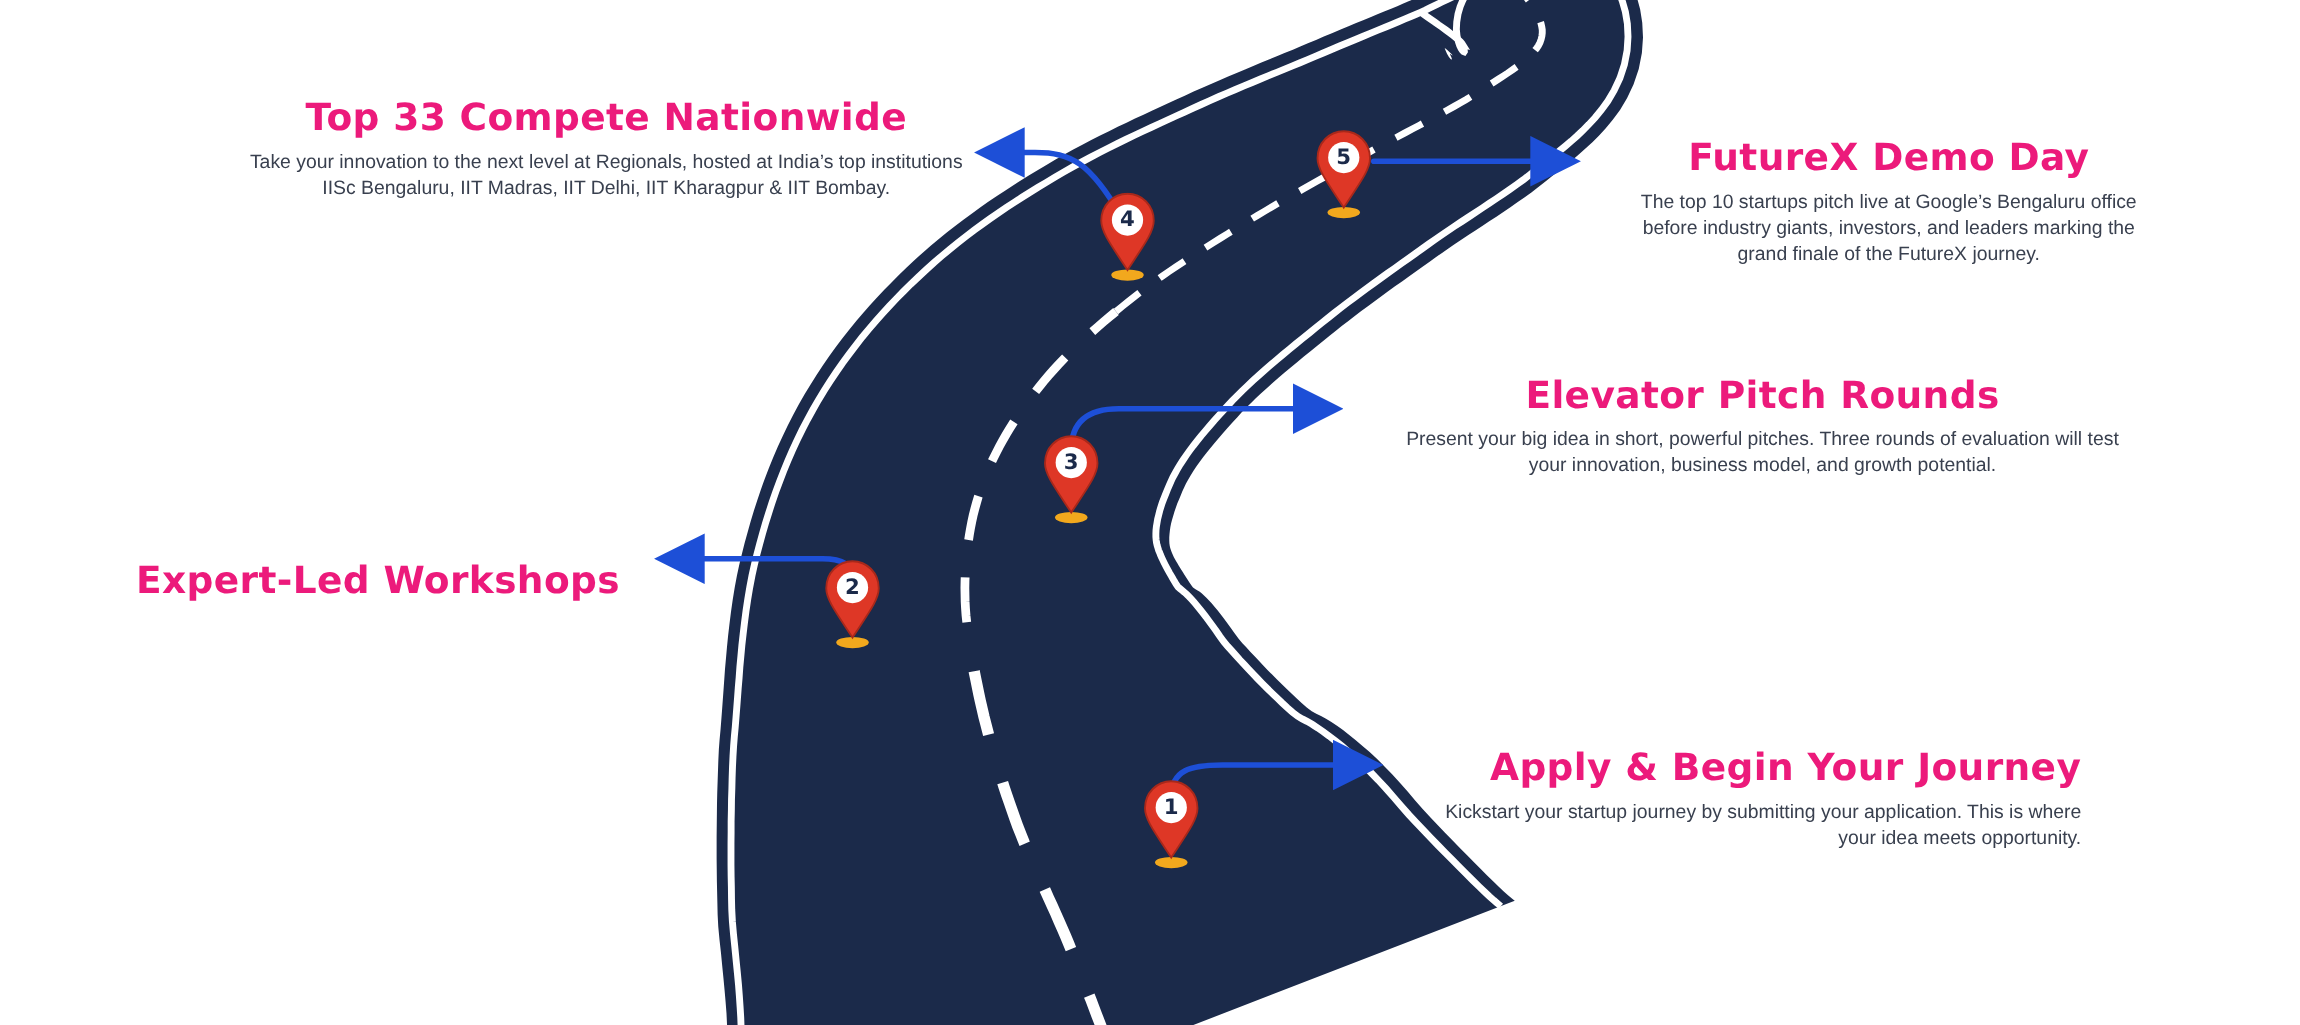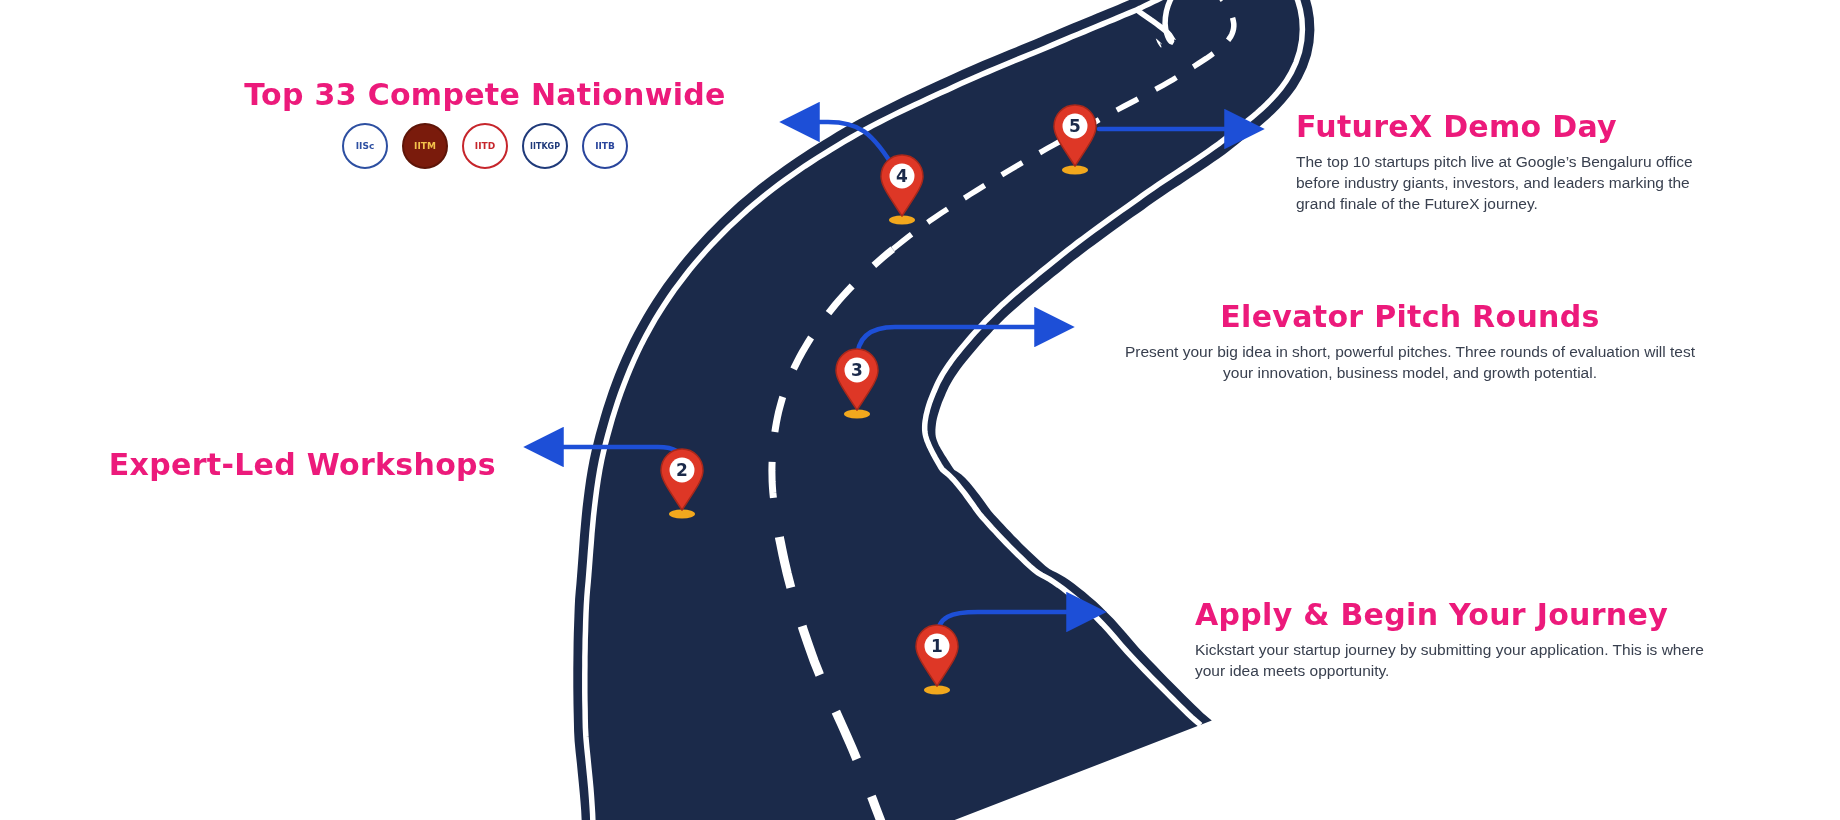--- a/index.html
+++ b/index.html
@@ -20,24 +20,24 @@
   .pin{position:absolute;width:46px;height:72px;}
   .pin-body{fill:var(--pin);stroke:#a8281a;stroke-width:1.5;}
   .pin-base{fill:var(--gold);}
   .pin-num{position:absolute;left:0;top:13px;width:46px;height:18px;line-height:18px;text-align:center;
            font-family:"DejaVu Sans",sans-serif;font-weight:bold;font-size:17px;color:var(--road);}
   .ms{position:absolute;}
   .ms-title{font-family:"DejaVu Sans",sans-serif;font-weight:bold;font-size:30px;line-height:1.1;
             color:var(--pink);margin:0;letter-spacing:.3px;}
   .ms-desc{font-size:15.5px;color:var(--text);margin:9px 0 0;line-height:1.34;}
   .ms-top25{left:190px;top:78px;width:590px;text-align:center;}
-  .ms-futurex{left:1296px;top:110px;width:430px;text-align:left;}
+  .ms-futurex{left:1296px;top:110px;width:430px;text-align:center;}
   .ms-elevator{left:1110px;top:300px;width:600px;text-align:center;}
   .ms-expert{left:86px;top:448px;width:410px;text-align:right;}
-  .ms-apply{left:1195px;top:598px;width:520px;text-align:left;}
+  .ms-apply{left:1145px;top:598px;width:520px;text-align:right;}
   .logos{display:flex;justify-content:center;gap:14px;margin-top:12px;}
   .logo{width:46px;height:46px;border-radius:50%;display:flex;align-items:center;justify-content:center;
         font-family:"DejaVu Sans",sans-serif;font-weight:bold;font-size:9px;background:#fff;border:2.5px solid;box-sizing:border-box;}
   .logo-iisc{border-color:#2d4fa1;color:#2d4fa1;}
   .logo-iitm{background:#7a1b0c;border-color:#5e1508;color:#f3c14b;}
   .logo-iitd{border-color:#c6252b;color:#c6252b;}
   .logo-iitkgp{border-color:#1f3a7a;color:#1f3a7a;font-size:8px;}
   .logo-iitb{border-color:#29459c;color:#29459c;}
 </style>
 </head>
@@ -107,37 +107,21 @@
     <svg viewBox="0 0 46 72" width="46" height="72">
       <ellipse cx="23" cy="66" rx="13" ry="4.5" class="pin-base"></ellipse>
       <path class="pin-body" d="M23 1 C11.4 1 2 10.4 2 22.6 C2 31.5 9.5 41.5 23 62 C36.5 41.5 44 31.5 44 22.6 C44 10.4 34.6 1 23 1 Z"></path>
       <circle cx="23" cy="22" r="12.5" fill="#ffffff"></circle>
     </svg>
     <span class="pin-num">5</span>
   </div>
 
   <div class="ms ms-top25">
     <h2 class="ms-title">Top 33 Compete Nationwide</h2>
-    <div class="logos">
-      <div class="logo logo-iisc" title="IISc Bengaluru">
-        <span>IISc</span>
-      </div>
-      <div class="logo logo-iitm" title="IIT Madras">
-        <span>IITM</span>
-      </div>
-      <div class="logo logo-iitd" title="IIT Delhi">
-        <span>IITD</span>
-      </div>
-      <div class="logo logo-iitkgp" title="IIT Kharagpur">
-        <span>IITKGP</span>
-      </div>
-      <div class="logo logo-iitb" title="IIT Bombay">
-        <span>IITB</span>
-      </div>
-    </div>
+    <p class="ms-desc">Take your innovation to the next level at Regionals, hosted at India’s top institutions IISc Bengaluru, IIT Madras, IIT Delhi, IIT Kharagpur &amp; IIT Bombay.</p>
   </div>
 
   <div class="ms ms-futurex">
     <h2 class="ms-title">FutureX Demo Day</h2>
     <p class="ms-desc">The top 10 startups pitch live at Google’s Bengaluru office before industry giants, investors, and leaders marking the grand finale of the FutureX journey.</p>
   </div>
 
   <div class="ms ms-elevator">
     <h2 class="ms-title">Elevator Pitch Rounds</h2>
     <p class="ms-desc">Present your big idea in short, powerful pitches. Three rounds of evaluation will test your innovation, business model, and growth potential.</p>

